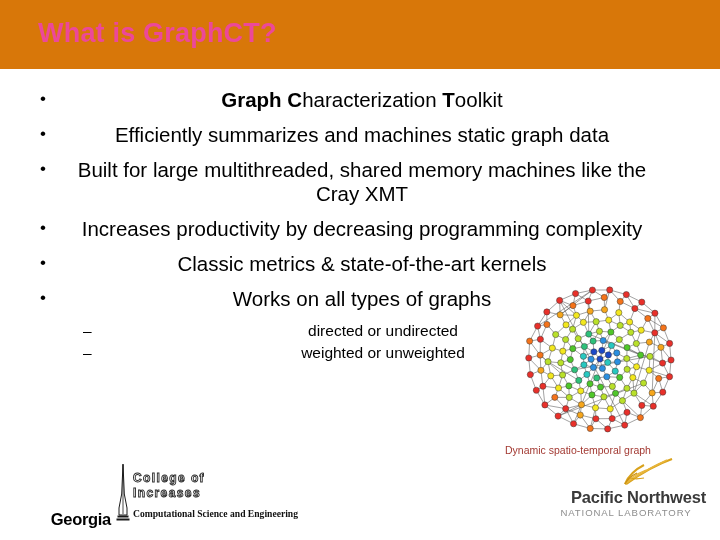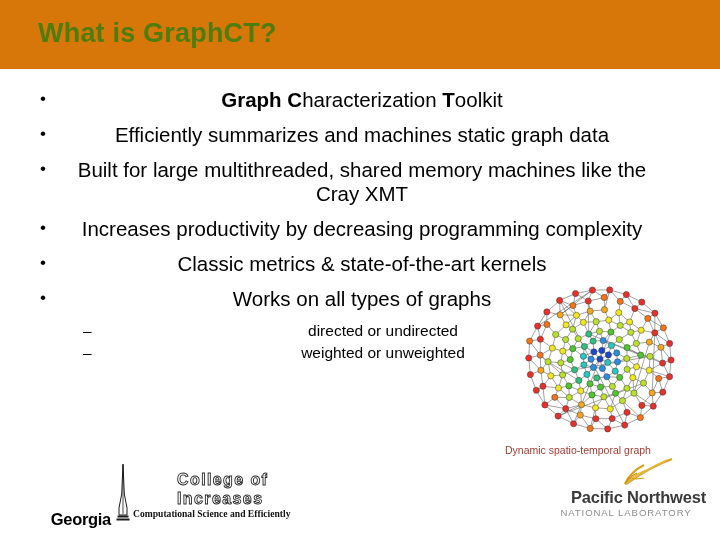--- a/index.html
+++ b/index.html
@@ -26,21 +26,21 @@
     width: 720px;
     height: 69px;
     background: #d87709;
   }
   #slide-title {
     position: absolute;
     left: 38px;
     top: 18px;
     font-size: 27px;
     font-weight: bold;
-    color: #4d7c0f;
+    color: #ec4899;
     letter-spacing: 0.2px;
     white-space: nowrap;
   }
 
   
   #bullet-list {
     position: absolute;
     left: 36px;
     top: 88px;
     width: 625px;
@@ -134,29 +134,28 @@
     position: absolute;
     left: 82px;
     top: 0px;
   }
   #gt-cc {
     position: absolute;
     left: 100px;
     top: 8px;
   }
   .cc-line {
-    font-size: 16px;
+    font-size: 12px;
     font-weight: bold;
     line-height: 1.0;
     color: #ffffff;
     -webkit-text-stroke: 0.9px #2a2a2a;
     letter-spacing: 1.4px;
     display: block;
     margin-bottom: 3px;
-    margin-left: 44px;
   }
   #gt-cse {
     position: absolute;
     left: 100px;
     top: 44px;
     font-size: 9.6px;
     font-weight: bold;
     color: #111111;
     font-family: "Liberation Serif", serif;
     white-space: nowrap;
@@ -709,21 +708,21 @@
     <svg id="gt-tower" width="16" height="58" viewBox="0 0 16 58">
       <path d="M8 0 L9.3 30 L12 44 L12 51 L4 51 L4 44 L6.7 30 Z" fill="#ffffff" stroke="#1a1a1a" stroke-width="1"></path>
       <path d="M8 1 L8 50" stroke="#1a1a1a" stroke-width="0.8"></path>
       <rect x="2.5" y="51.5" width="11" height="2" fill="#1a1a1a"></rect>
       <rect x="1.5" y="54.5" width="13" height="2" fill="#1a1a1a"></rect>
     </svg>
     <div id="gt-cc">
       <span class="cc-line">College of</span>
       <span class="cc-line">Increases</span>
     </div>
-    <div id="gt-cse">Computational Science and Efficiently</div>
+    <div id="gt-cse">Computational Science and Engineering</div>
   </div>
 
   <div id="pnnl-logo">
     <svg id="pnnl-mark" width="68" height="30" viewBox="0 0 68 30">
       <path d="M66 1 C52 6 34 16 20 26" stroke="#d9a21b" stroke-width="2.2" fill="none"></path>
       <path d="M61 2 C46 9 30 18 19 26" stroke="#e8b53a" stroke-width="1.4" fill="none"></path>
       <path d="M19 26 C22 19 28 12 38 7" stroke="#d9a21b" stroke-width="2.0" fill="none"></path>
       <path d="M19 26 C23 21 30 16 40 12" stroke="#e8b53a" stroke-width="1.3" fill="none"></path>
       <path d="M19 26 C21 22 25 18 31 15" stroke="#c98f12" stroke-width="1.2" fill="none"></path>
       <path d="M24 20 C28 21 33 21 38 20" stroke="#d9a21b" stroke-width="1.2" fill="none"></path>

